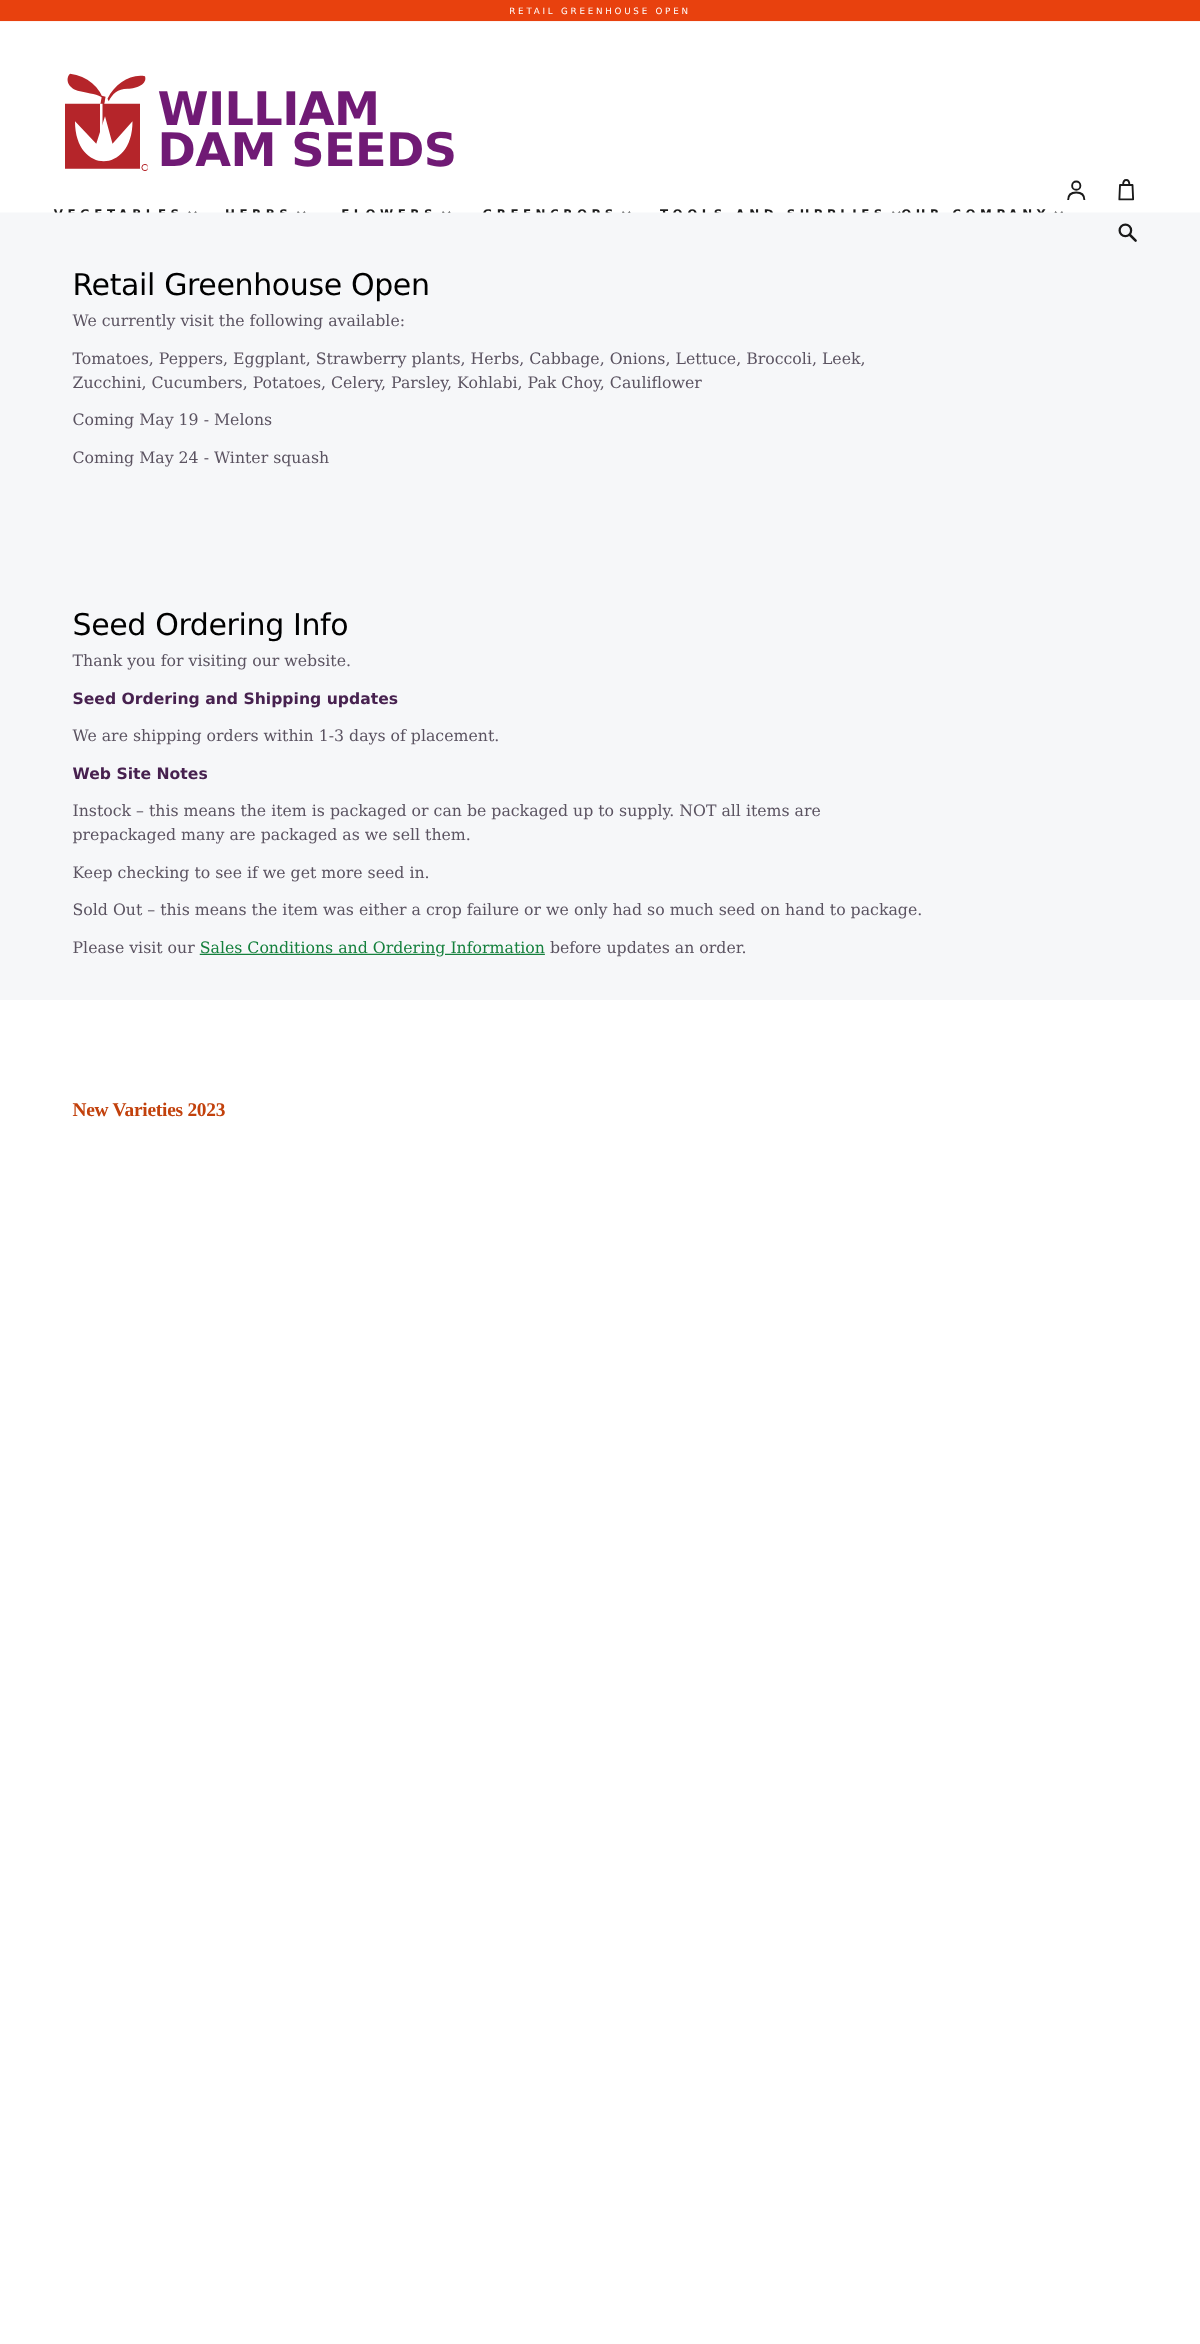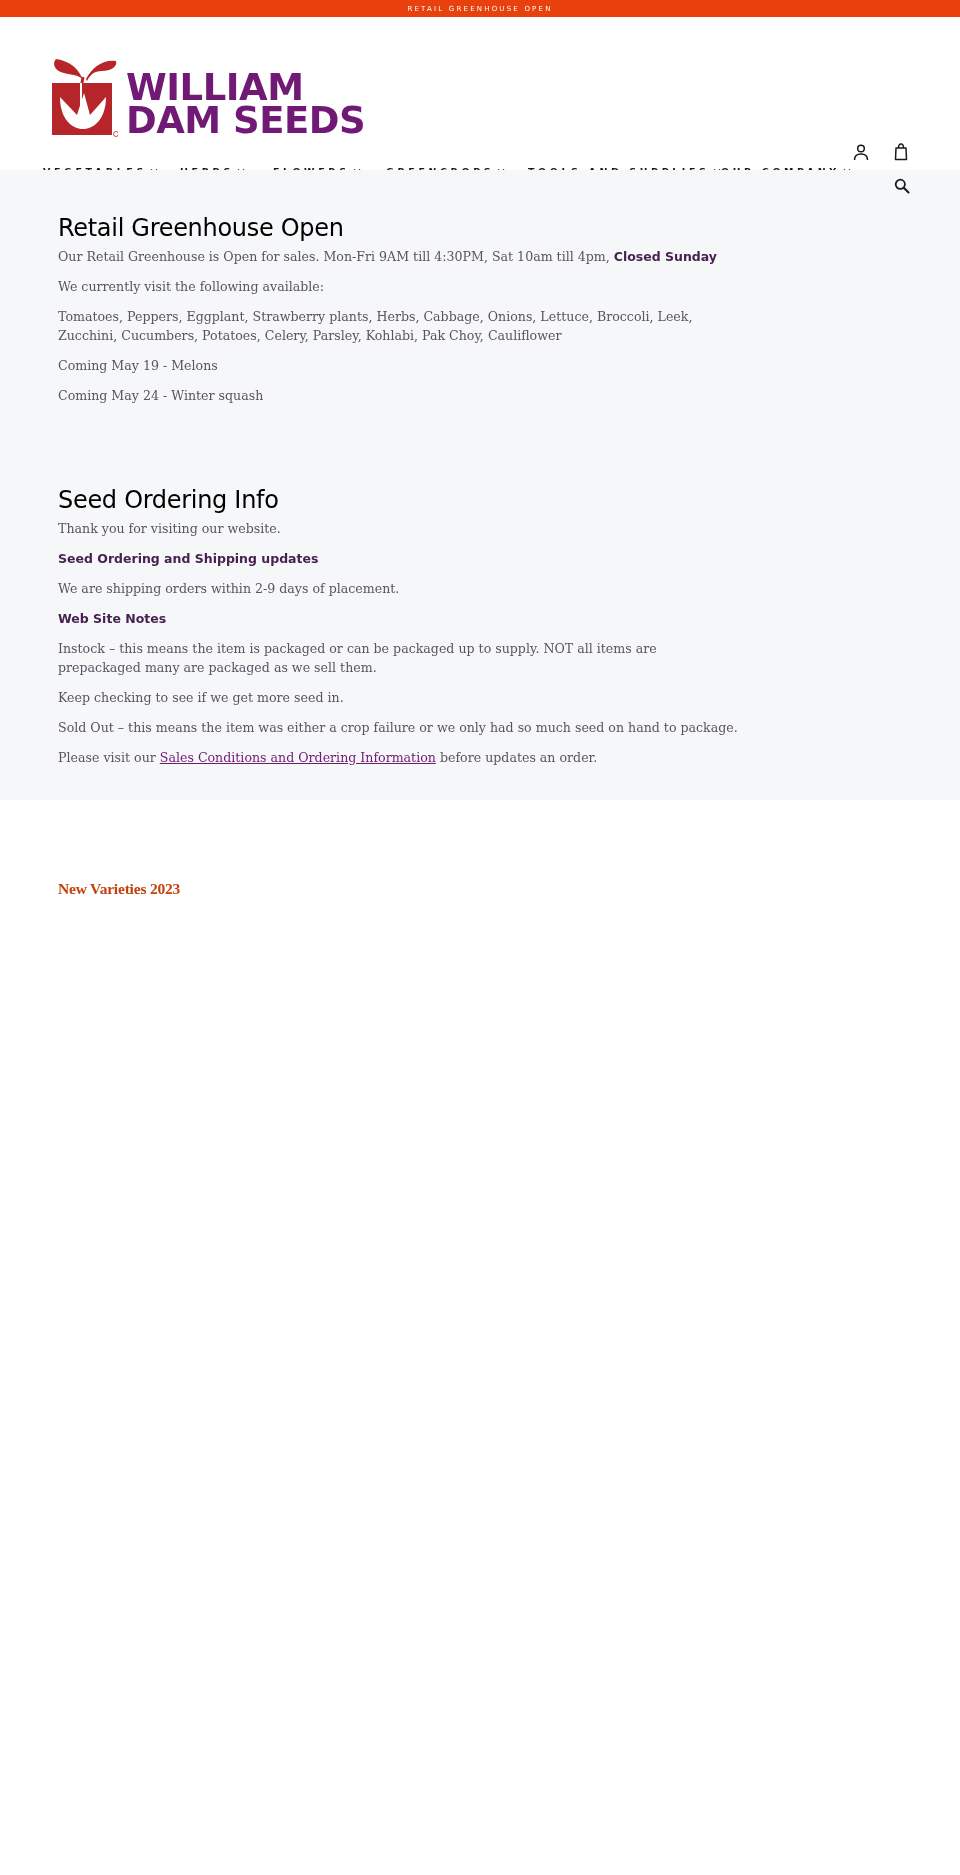--- a/index.html
+++ b/index.html
@@ -21,21 +21,21 @@
 
     .hdr-icon { position: absolute; cursor: pointer; }
 
     .gray-band { position: absolute; left: 0; top: 170px; width: 960px; height: 630px; background: #f6f7f9; }
 
     .content { position: absolute; left: 58px; width: 680px; }
     h1.sect { font-family: "DejaVu Sans", sans-serif; font-weight: normal; color: #000000; font-size: 24px; letter-spacing: -0.3px; line-height: 30px; }
     p.body { font-family: "DejaVu Serif", serif; font-size: 12.6px; color: #5b5361; line-height: 19px; margin-top: 11px; }
     p.body:first-of-type { margin-top: 4px; }
     .strong { font-family: "DejaVu Sans", sans-serif; font-weight: bold; color: #47214f; font-size: 12.5px; }
-    a.lnk { color: #701a75; text-decoration: underline; }
+    a.lnk { color: #15803d; text-decoration: underline; }
 
     .sub-h { position: absolute; left: 58px; top: 880px; font-family: Liberation Serif, serif; font-size: 15.5px; color: #c2410c; letter-spacing: -0.2px; }
   </style>
 </head>
 <body>
 
 <div class="announce">
   <span>RETAIL GREENHOUSE OPEN</span>
 </div>
 
@@ -113,32 +113,31 @@
 
 <div class="hdr-icon" style="left:894px; top:178px;">
   <svg width="16" height="16" viewBox="0 0 16 16">
     <circle cx="6.3" cy="6.3" r="4.6" stroke="#1a1a1a" stroke-width="1.8" fill="none"></circle>
     <path d="M9.8 9.8 L14.5 14.5" stroke="#1a1a1a" stroke-width="2" stroke-linecap="round"></path>
   </svg>
 </div>
 
 <section class="content" style="top:213px;">
   <h1 class="sect">Retail Greenhouse Open</h1>
-  <p class="body"><span>Our Retail Greenhouse is Open for sales. Mon-Fri 9AM till 4:30PM, Sat 10am till 4pm, </span><span class="strong">Closed Sunday</span></p>
   <p class="body">We currently visit the following available:</p>
   <p class="body">Tomatoes, Peppers, Eggplant, Strawberry plants, Herbs, Cabbage, Onions, Lettuce, Broccoli, Leek, Zucchini, Cucumbers, Potatoes, Celery, Parsley, Kohlabi, Pak Choy, Cauliflower</p>
   <p class="body">Coming May 19 - Melons</p>
   <p class="body">Coming May 24 - Winter squash</p>
 </section>
 
 <section class="content" style="top:485px;">
   <h1 class="sect">Seed Ordering Info</h1>
   <p class="body">Thank you for visiting our website.</p>
   <p class="body"><span class="strong">Seed Ordering and Shipping updates</span></p>
-  <p class="body">We are shipping orders within 2-9 days of placement.</p>
+  <p class="body">We are shipping orders within 1-3 days of placement.</p>
   <p class="body"><span class="strong">Web Site Notes</span></p>
   <p class="body">Instock – this means the item is packaged or can be packaged up to supply.  NOT all items are prepackaged many are packaged as we sell them.</p>
   <p class="body">Keep checking to see if we get more seed in.</p>
   <p class="body">Sold Out – this means the item was either a crop failure or we only had so much seed on hand to package.</p>
   <p class="body"><span>Please visit our </span><a class="lnk" href="#">Sales Conditions and Ordering Information</a><span> before updates an order.</span></p>
 </section>
 
 <h2 class="sub-h">New Varieties 2023</h2>
 
 </body></html>

